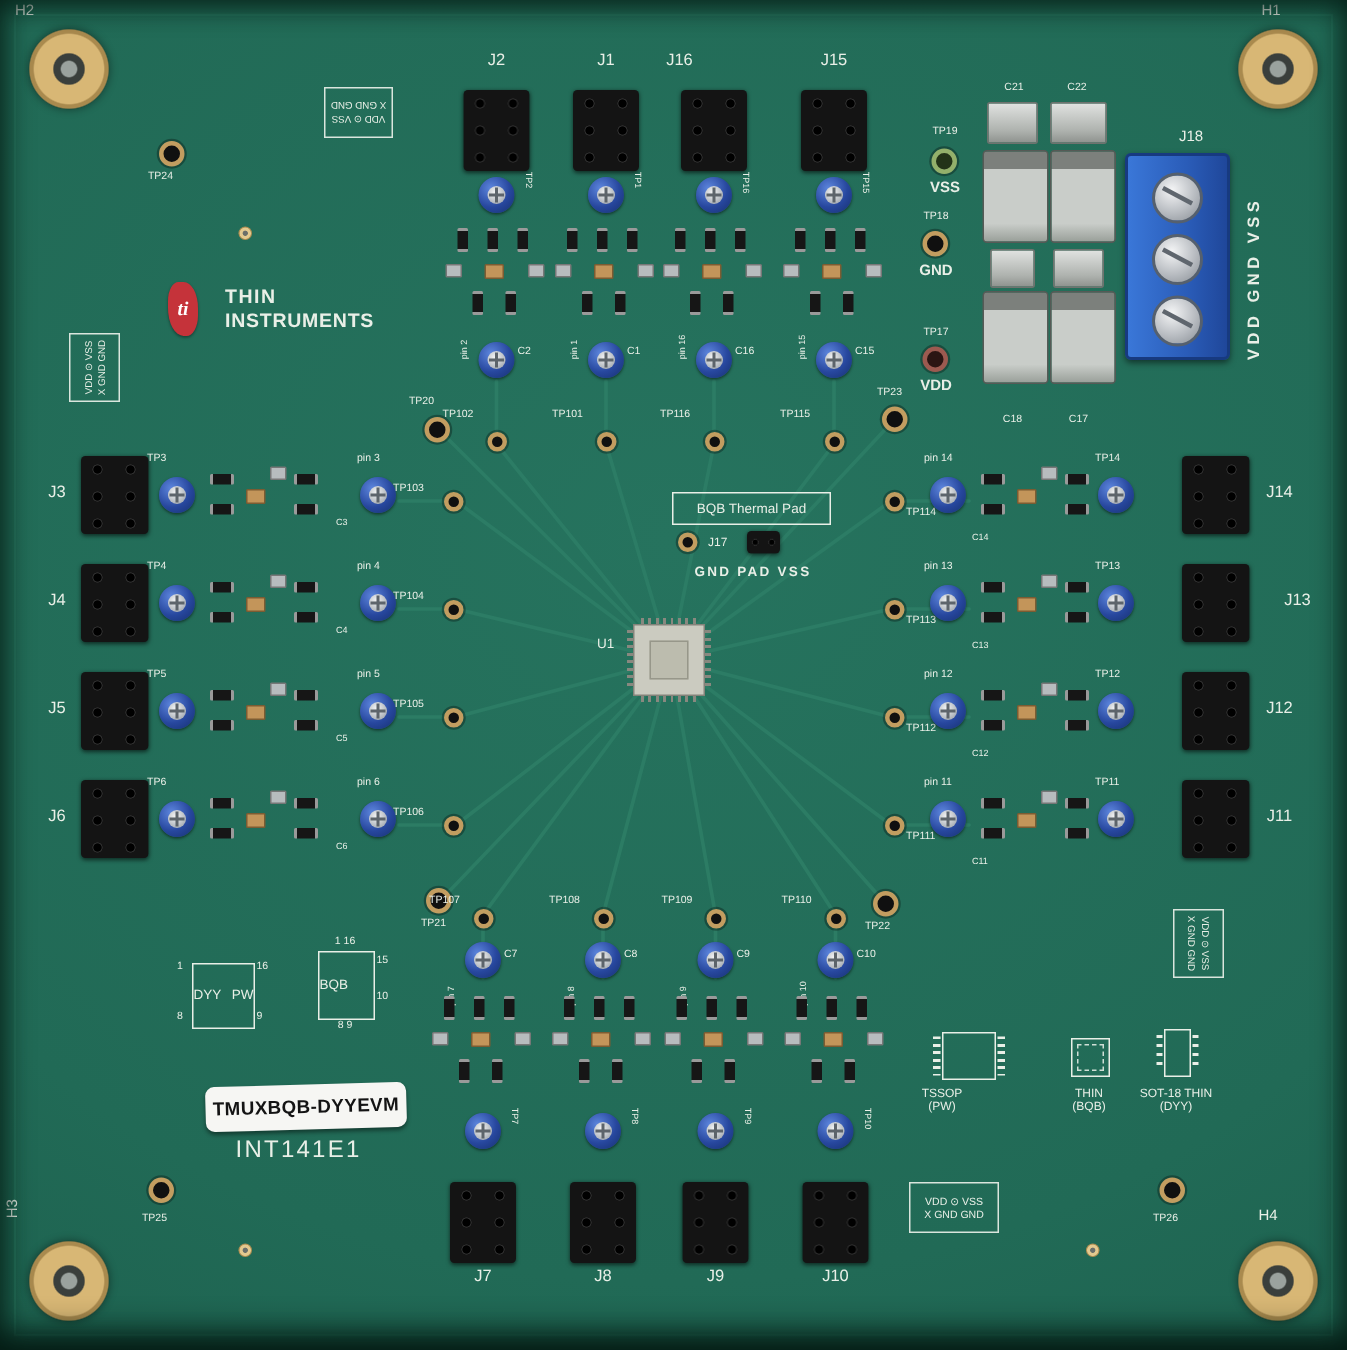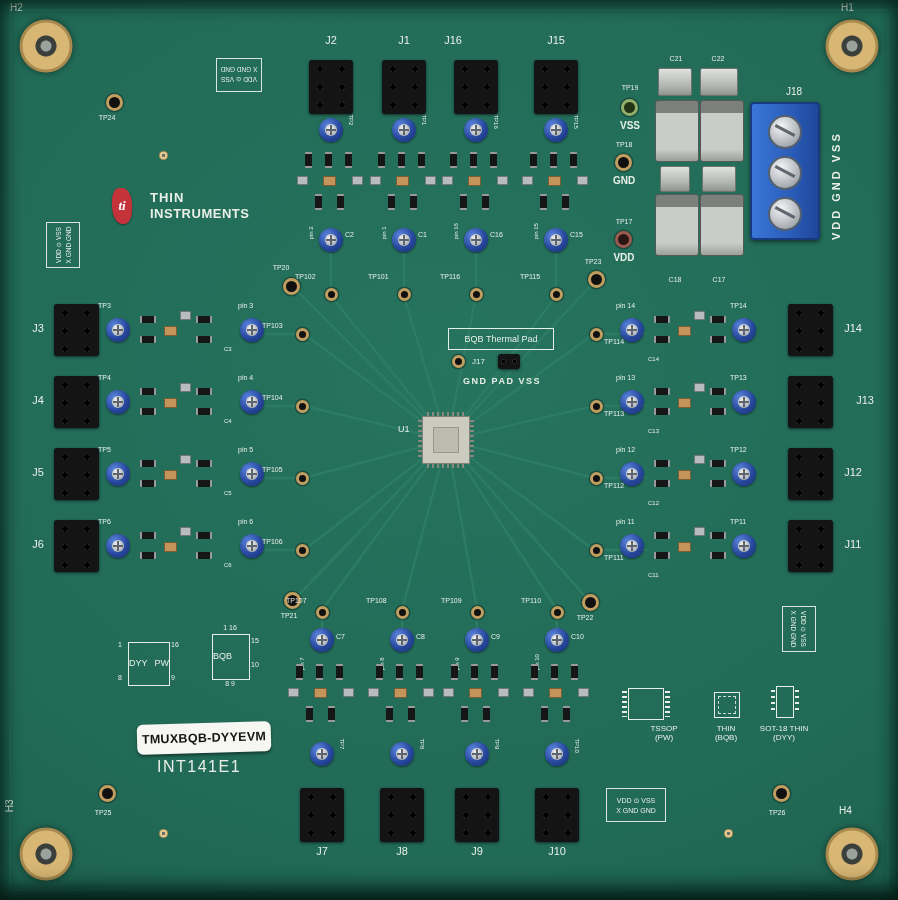--- a/index.html
+++ b/index.html
@@ -220,21 +220,21 @@
   <div class="sil f7" style="left:171px;top:674px">9</div>
   <div class="refbox" style="left:212px;top:634px;width:36px;height:44px">
     <span>BQB</span>
   </div>
   <div class="sil f7 ctr" style="left:210px;top:624px;width:40px">1 16</div>
   <div class="sil f7 ctr" style="left:214px;top:680px;width:32px">8 9</div>
   <div class="sil f7" style="left:251px;top:637px">15</div>
   <div class="sil f7" style="left:251px;top:661px">10</div>
 
   <div class="pkg tssop" style="left:628px;top:688px"></div>
-  <div class="sil f8 ctr" style="left:632px;top:724px;width:64px">
+  <div class="sil f8 ctr" style="left:596px;top:724px;width:64px">
     <div>TSSOP</div>
     <div>(PW)</div>
   </div>
   <div class="pkg wqfn" style="left:714px;top:692px"></div>
   <div class="sil f8 ctr" style="left:698px;top:724px;width:56px">
     <div>THIN</div>
     <div>(BQB)</div>
   </div>
   <div class="pkg sot" style="left:776px;top:686px"></div>
   <div class="sil f8 ctr" style="left:746px;top:724px;width:76px">

